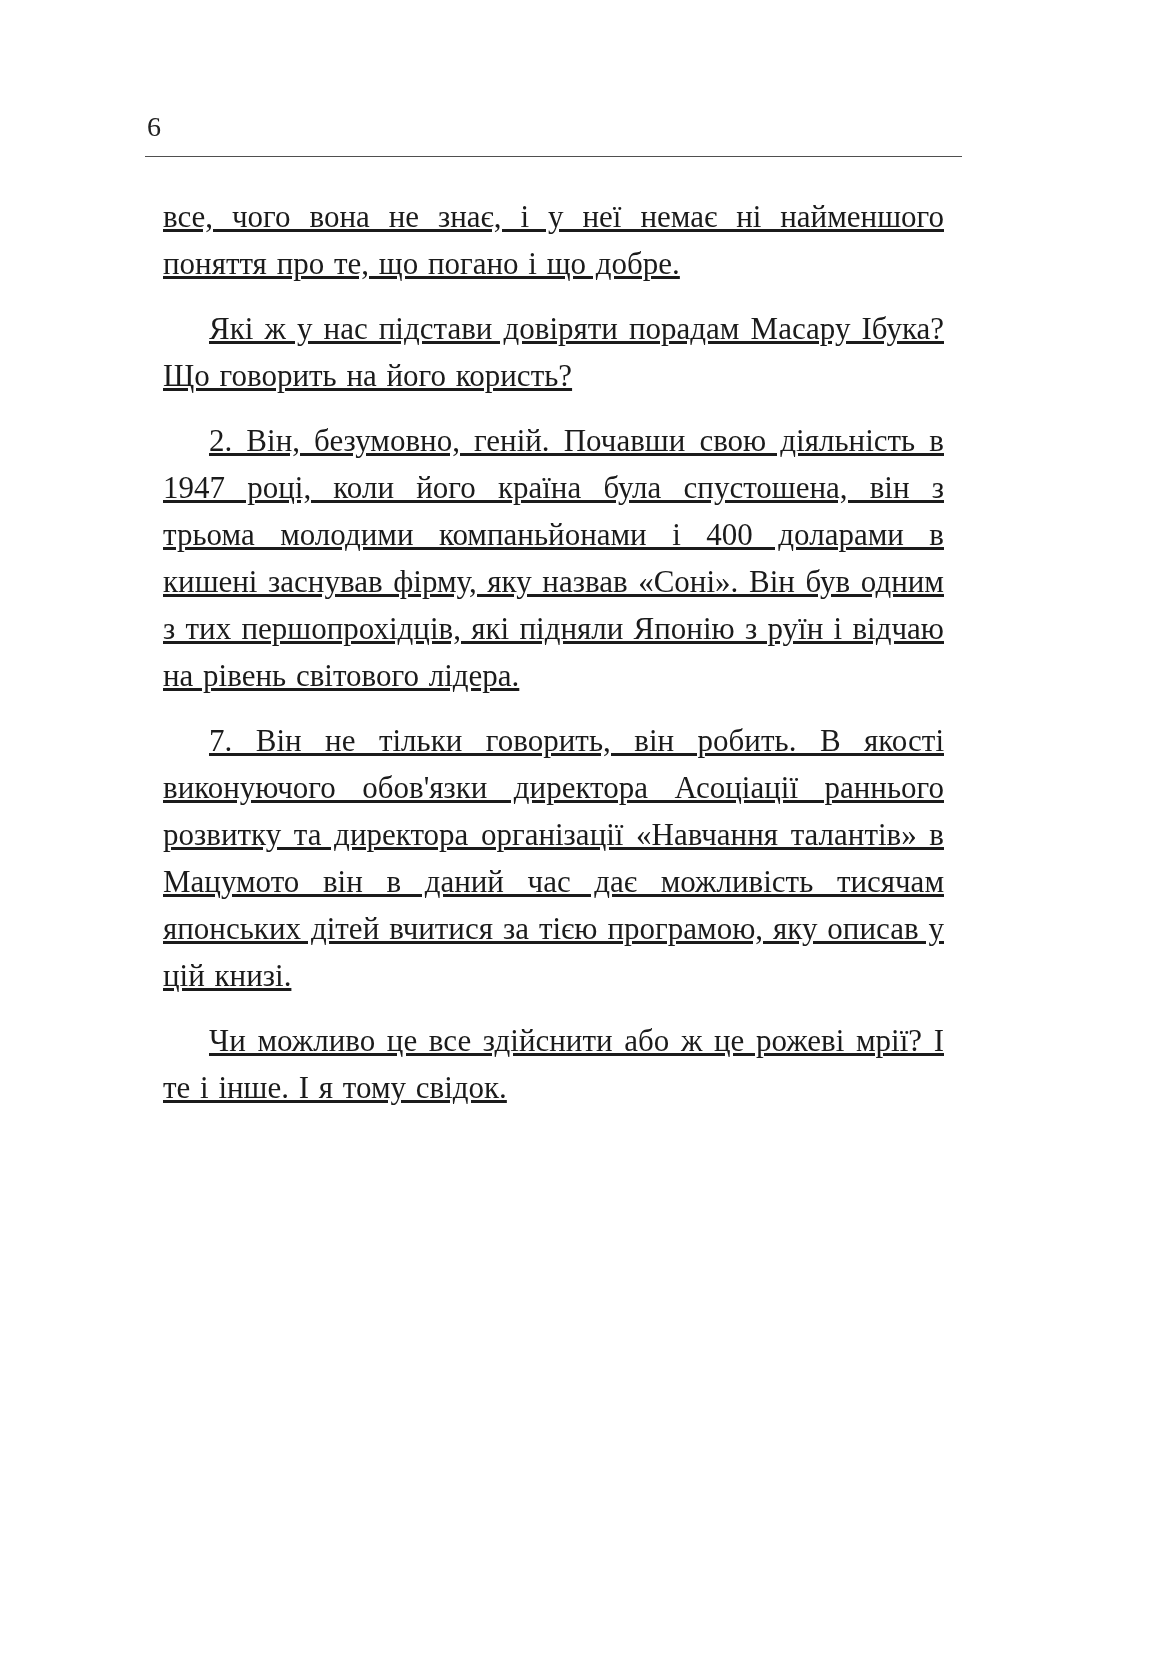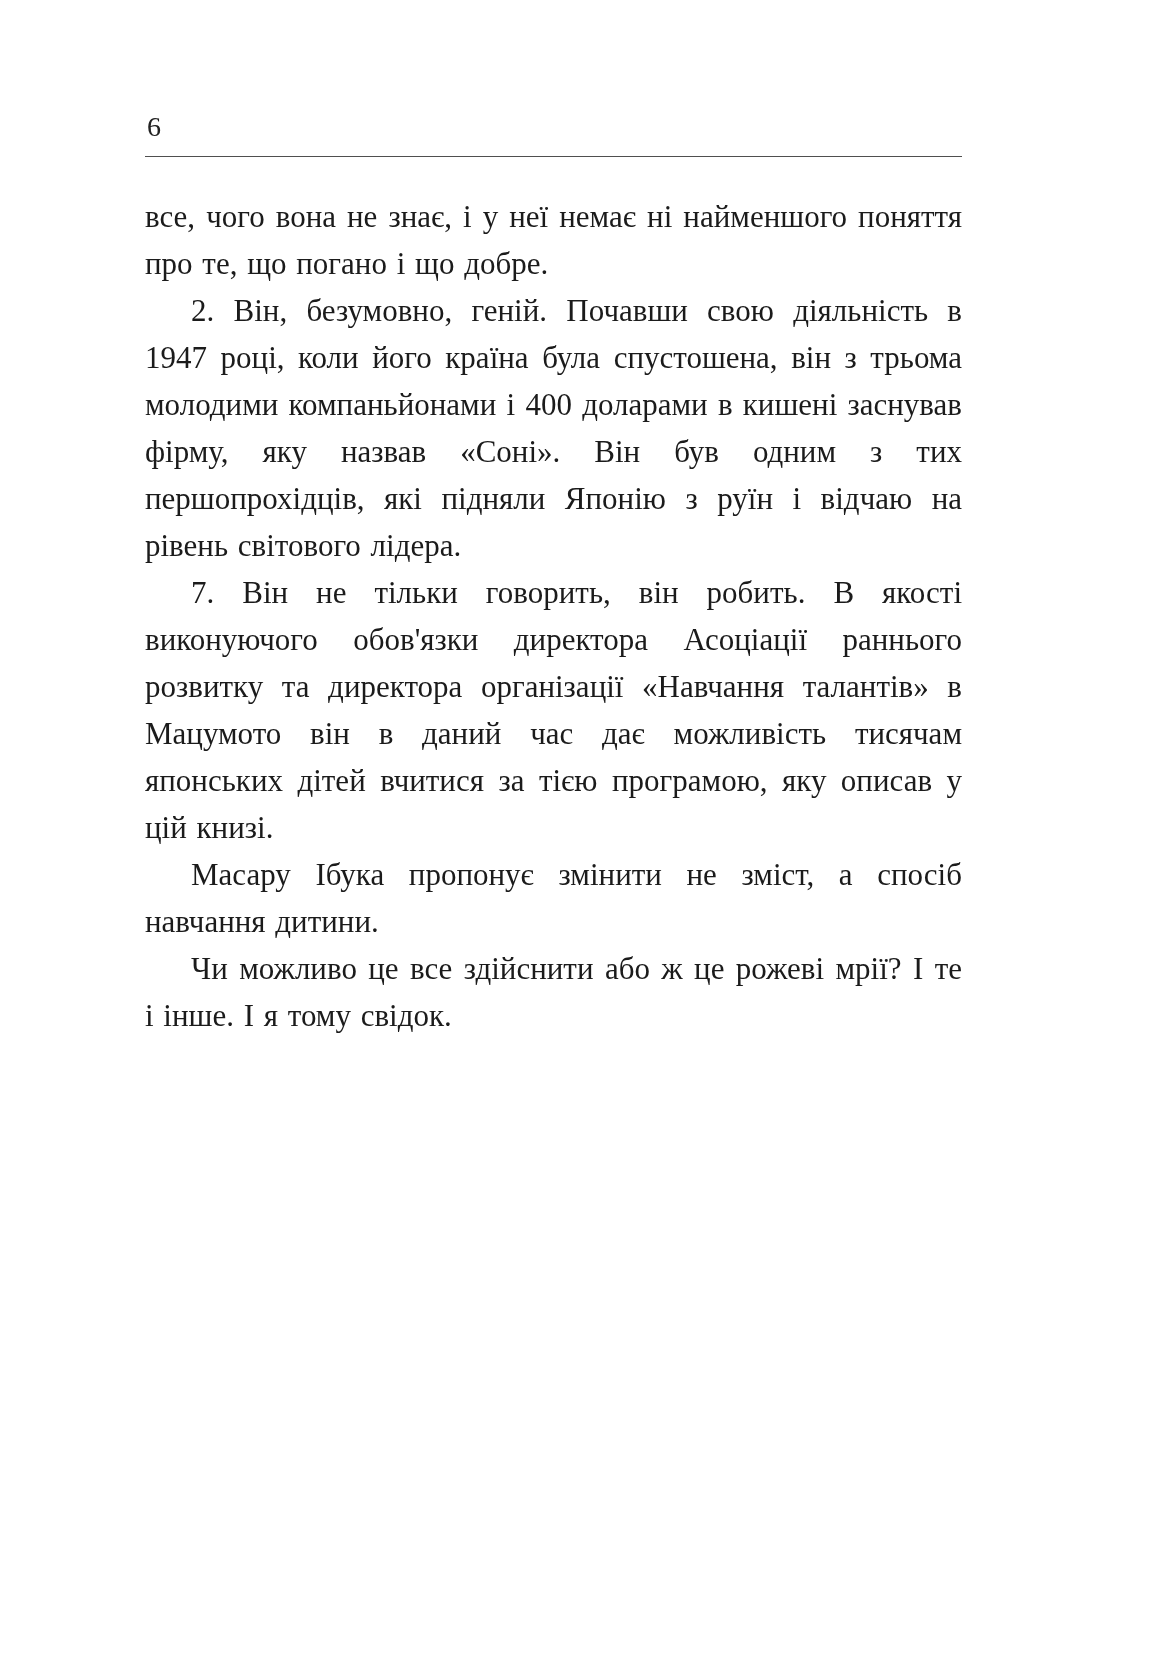--- a/index.html
+++ b/index.html
@@ -32,36 +32,37 @@
     background: #4f4f4f;
   }
   .page-body {
     font-size: 31px;
     line-height: 47px;
     text-align: justify;
     word-spacing: 2px;
     color: #1b1b1b;
   }
   .para {
-    margin: 0;
+    margin: 18px;
     text-indent: 46px;
+    text-decoration: underline;
   }
   .para.no-indent {
     text-indent: 0;
   }
 </style>
 </head>
 <body>
 
 <div class="page">
   <header class="page-header">
     <div class="page-number">6</div>
     <div class="header-rule"></div>
   </header>
 
   <main class="page-body">
     <p class="para no-indent">все, чого вона не знає, і у неї немає ні найменшого поняття про те, що погано і що добре.</p>
+    <p class="para">Які ж у нас підстави довіряти порадам Масару Ібука? Що говорить на його користь?</p>
     <p class="para">2. Він, безумовно, геній. Почавши свою діяльність в 1947 році, коли його країна була спустошена, він з трьома молодими компаньйонами і 400 доларами в кишені заснував фірму, яку назвав «Соні». Він був одним з тих першопрохідців, які підняли Японію з руїн і відчаю на рівень світового лідера.</p>
     <p class="para">7. Він не тільки говорить, він робить. В якості виконуючого обов'язки директора Асоціації раннього розвитку та директора організації «Навчання талантів» в Мацумото він в даний час дає можливість тисячам японських дітей вчитися за тією програмою, яку описав у цій книзі.</p>
-    <p class="para">Масару Ібука пропонує змінити не зміст, а спосіб навчання дитини.</p>
     <p class="para">Чи можливо це все здійснити або ж це рожеві мрії? І те і інше. І я тому свідок.</p>
   </main>
 </div>
 
 </body></html>

